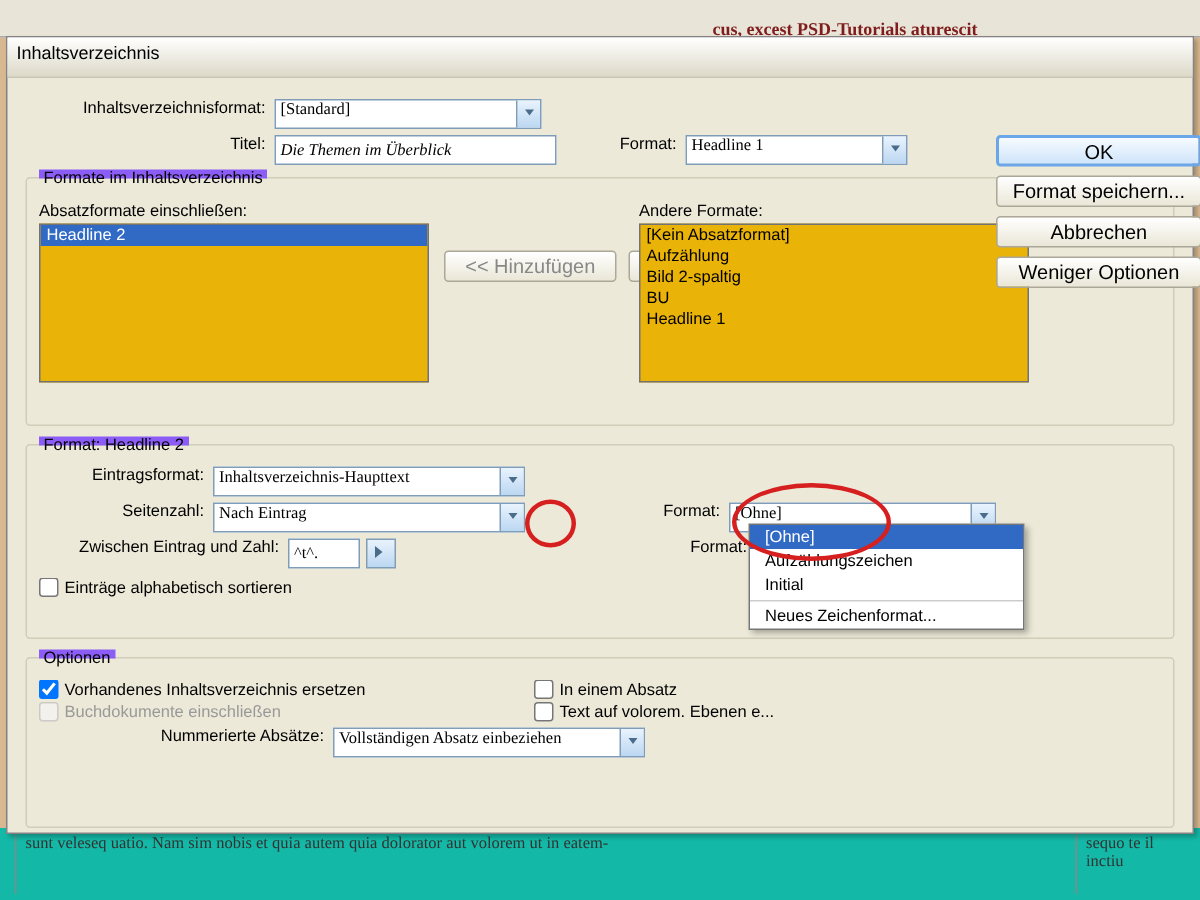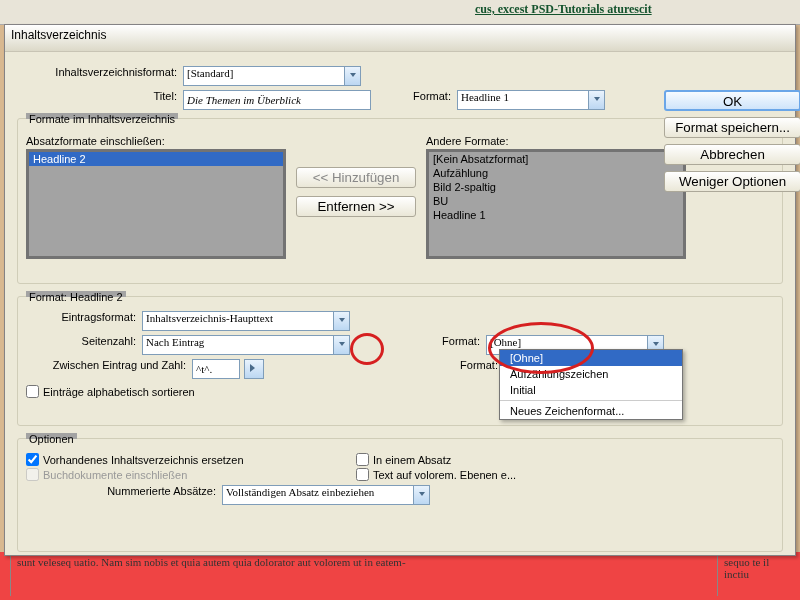--- a/index.html
+++ b/index.html
@@ -1,30 +1,30 @@
 <!DOCTYPE html>
 <html><head>
 <meta charset="utf-8">
 <style>
 body{margin:0;font:11px 'Segoe UI',Tahoma,sans-serif;background:#d8b890;color:#000;width:800px;height:600px;overflow:hidden;position:relative}
 .bg-strip{position:absolute;top:0;left:0;right:0;height:24px;background:#e8e4d8;border-bottom:1px solid #aaa}
-.bg-red{position:absolute;top:2px;left:475px;width:300px;height:13px;color:#14532d;font:bold 12px serif;text-decoration:underline}
-.bg-bot{position:absolute;bottom:0;left:0;right:0;height:40px;background:#ef4444;display:flex;padding:4px 10px}
+.bg-red{position:absolute;top:12px;left:475px;width:300px;height:13px;color:#7f1d1d;font:bold 12px serif;text-decoration:underline}
+.bg-bot{position:absolute;bottom:0;left:0;right:0;height:40px;background:#14b8a6;display:flex;padding:4px 10px}
 .bg-bot .col{flex:1;font:11px 'Times New Roman',serif;color:#333;padding:0 6px;border-left:1px solid #888}
 .dialog{position:absolute;top:24px;left:4px;width:790px;height:530px;background:#ece9d8;border:1px solid #848284;box-shadow:2px 2px 3px rgba(0,0,0,.25)}
 .titlebar{height:20px;background:linear-gradient(#fff,#dcd9c8);border-bottom:1px solid #c8c4b4;padding:3px 6px;font-size:12px}
 .client{position:relative;padding:10px 12px;height:calc(100% - 26px)}
 .row{display:flex;align-items:flex-start;margin:4px 0}
 .lbl{text-align:right;padding-right:6px}
 .combo,.txt{border:1px solid #7f9db9;background:#fff;height:18px;line-height:16px;padding:0 3px;font:11px 'Segoe UI';position:relative}
 .combo::after{content:'';position:absolute;right:0;top:0;width:15px;height:100%;background:linear-gradient(#e9f3fd,#bcd7f2);border-left:1px solid #7f9db9}
 .combo::before{content:'';position:absolute;right:4px;top:6px;border:3px solid transparent;border-top:4px solid #4a6b8a;z-index:1}
 .fieldset{border:1px solid #d0cdb8;border-radius:3px;margin-top:8px;padding:8px}
-.fieldset>.legend{position:relative;top:-14px;background:#a3a3a3;display:inline-block;padding:0 3px;height:6px}
-.listbox{border:3px solid #737373;background:#a3a3a3;overflow:auto}
+.fieldset>.legend{position:relative;top:-14px;background:#8b5cf6;display:inline-block;padding:0 3px;height:6px}
+.listbox{border:1px solid #737373;background:#eab308;overflow:auto}
 .listbox .item{padding:1px 4px}
 .listbox .sel{background:#316ac5;color:#fff}
 .btn{background:linear-gradient(#fff,#eae7d7);border:1px solid #aca899;border-radius:3px;padding:2px 10px;min-width:110px;text-align:center;cursor:pointer;height:21px;line-height:15px}
 .btn.primary{border:2px solid #6aa6e8;background:linear-gradient(#f6fbff,#cfe4fa)}
 .side-btns{position:absolute;right:-6px;top:38px;display:flex;flex-direction:column;gap:6px}
 .side-btns .btn{min-width:130px}
 .chk{display:flex;align-items:center;gap:4px;margin:2px 0}
 .chk input{margin:0}
 .dropdown{position:absolute;left:499px;top:349px;width:182px;background:#fff;border:1px solid #767676;box-shadow:2px 2px 4px rgba(0,0,0,.3);z-index:5}
 .dropdown .it{padding:2px 10px}
@@ -62,21 +62,21 @@
 
     <div class="fieldset" style="height:148px">
       <div class="legend">Formate im Inhaltsverzeichnis</div>
       <div style="display:flex;gap:10px;margin-top:-4px">
         <div style="width:260px">
           <div style="margin-bottom:2px">Absatzformate einschließen:</div>
           <div class="listbox" style="height:104px">
             <div class="item sel">Headline 2</div>
           </div>
         </div>
-        <div style="width:120px;display:flex;flex-direction:column;gap:8px;padding-top:32px">
+        <div style="width:120px;display:flex;flex-direction:row;gap:8px;padding-top:32px">
           <button class="btn" style="min-width:115px;color:#888">&lt;&lt; Hinzufügen</button>
           <button class="btn" style="min-width:115px">Entfernen &gt;&gt;</button>
         </div>
         <div style="width:260px">
           <div style="margin-bottom:2px">Andere Formate:</div>
           <div class="listbox" style="height:104px">
             <div class="item">[Kein Absatzformat]</div>
             <div class="item">Aufzählung</div>
             <div class="item">Bild 2-spaltig</div>
             <div class="item">BU</div>

